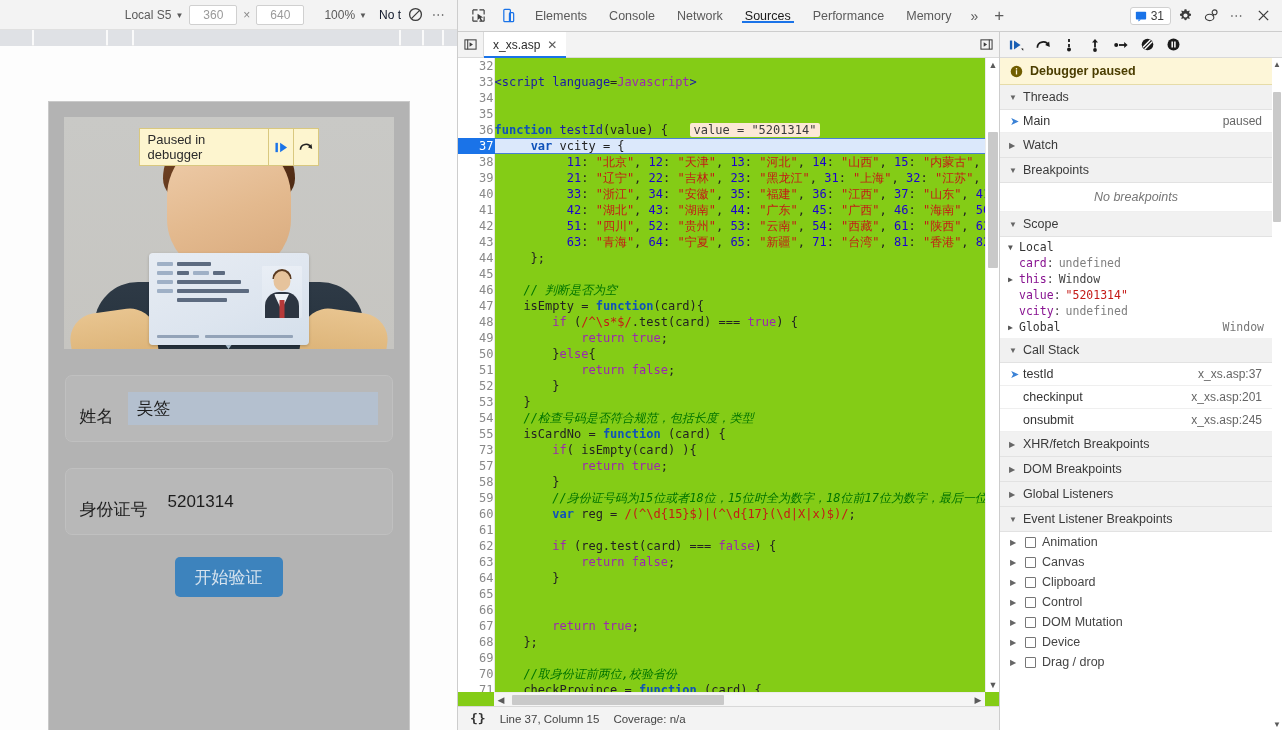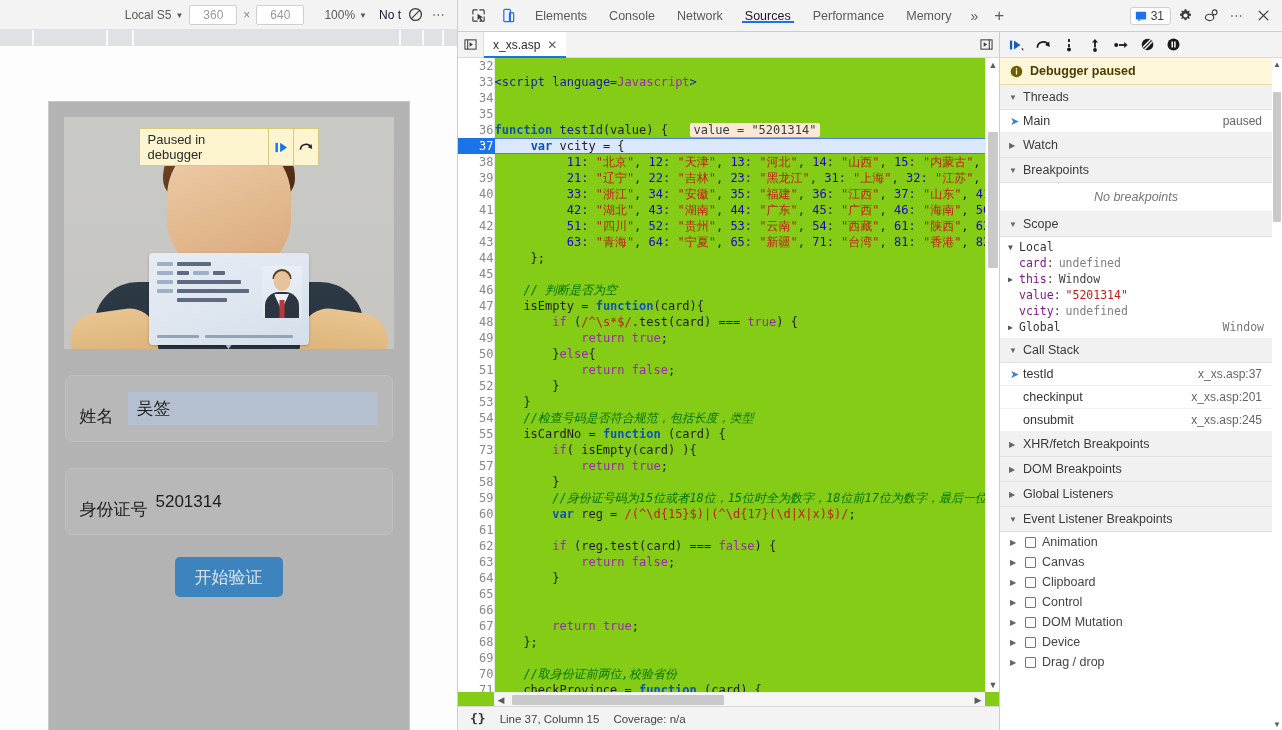--- a/index.html
+++ b/index.html
@@ -442,21 +442,21 @@
                 <i style="width:88px"></i>
               </div>
           </div>
         </div>
 
         <div class="form-card">
           <span class="form-label">姓名</span>
           <input class="form-input" value="吴签" style="">
         </div>
 
-        <div class="form-card" style="gap:8px">
+        <div class="form-card" style="gap:20px">
           <span class="form-label">身份证号</span>
           <span class="form-static">5201314</span>
         </div>
 
         <div class="submit-wrap">
           <button class="submit-btn">开始验证</button>
         </div>
 
       </div>
     </div>

